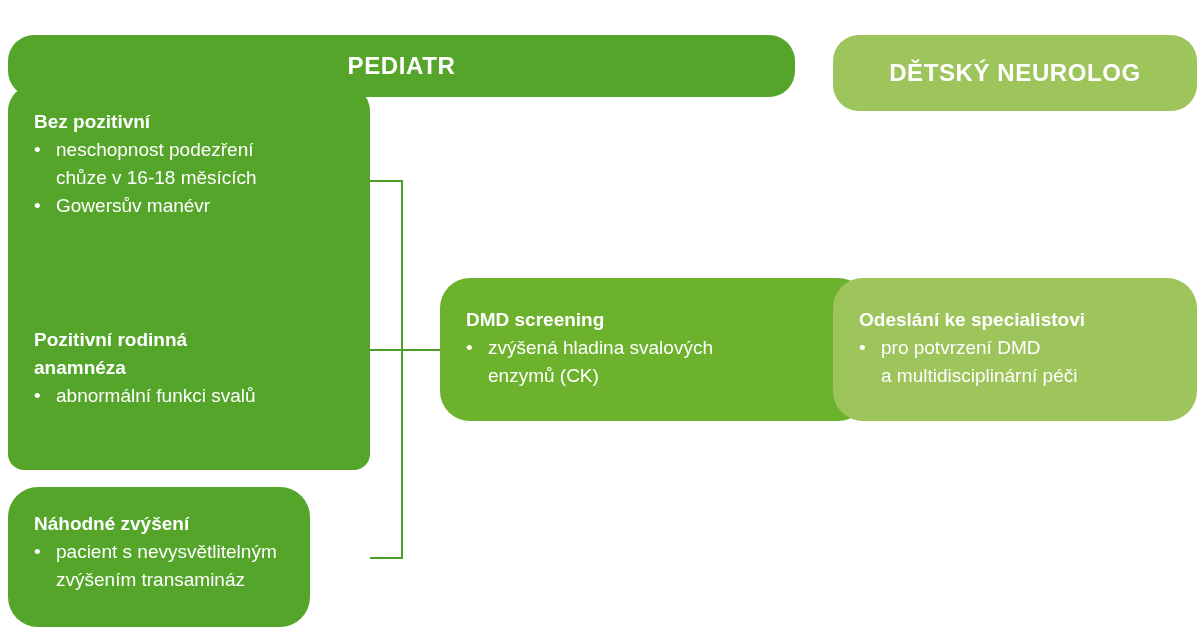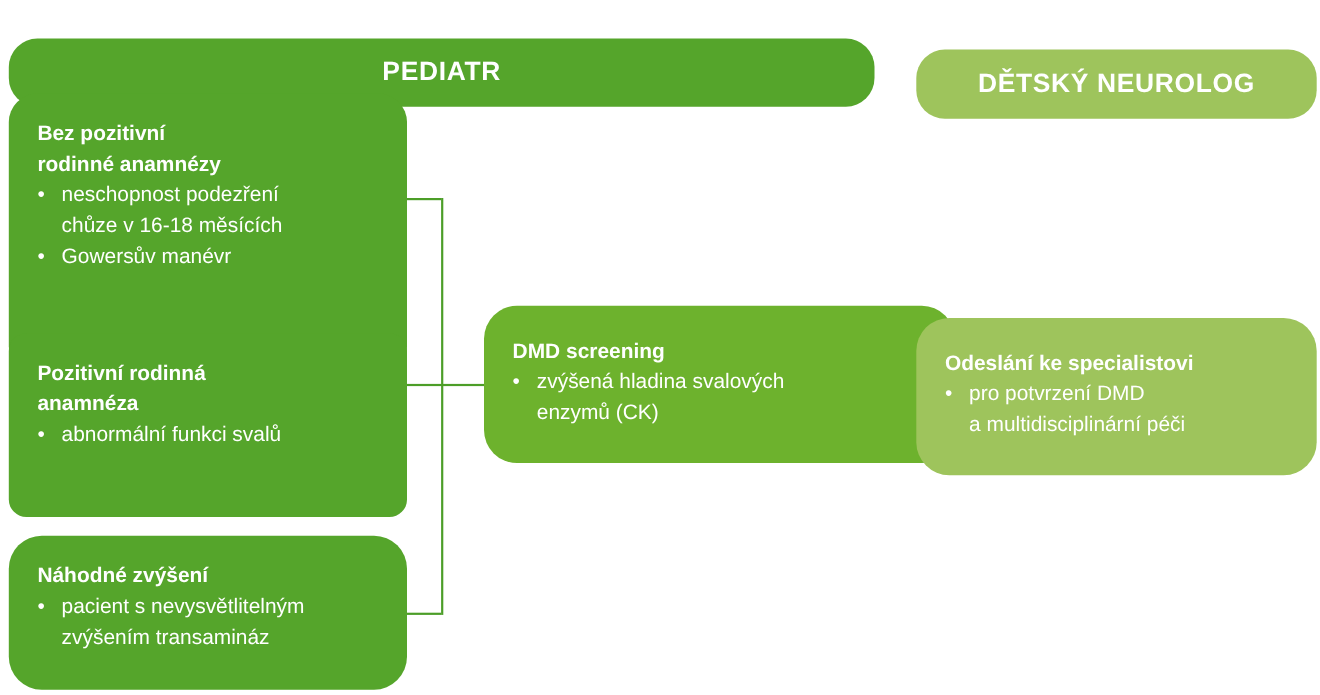--- a/index.html
+++ b/index.html
@@ -43,26 +43,26 @@
   .box.mid{background:var(--mid-green);}
   .box.light{background:var(--light-green);}
   .box .title{font-weight:700;}
   .bullet-row{display:flex;align-items:flex-start;}
   .bullet-row .glyph{width:22px;flex:0 0 22px;}
   .bullet-row .bullet-text{flex:1;}
   .line{position:absolute;background:var(--line-green);}
 
   
   #pill-pediatr  {left:8px;   top:7px;   width:787px; height:62px;}
-  #pill-neurolog {left:833px; top:17px;   width:364px; height:63px;}
+  #pill-neurolog {left:833px; top:7px;   width:364px; height:76px;}
   #box-a1 {left:8px;   top:85px;  width:362px; height:256px;border-radius:26px;}
   #box-a2 {left:8px;   top:303px; width:362px; height:167px;border-radius:16px;}
-  #box-a3 {left:8px;   top:487px; width:362px; height:140px;}
+  #box-a3 {left:8px;   top:487px; width:302px; height:140px;}
   #box-b  {left:440px; top:278px; width:428px; height:143px; padding-top:28px;}
-  #box-c  {left:833px; top:289px; width:364px; height:143px; padding-top:28px;}
+  #box-c  {left:833px; top:278px; width:364px; height:143px; padding-top:28px;}
   #vline  {left:401px; top:180px; width:2px;  height:379px;}
   #hline1 {left:370px; top:180px; width:31px; height:2px;}
   #hline2 {left:370px; top:349px; width:70px; height:2px;}
   #hline3 {left:370px; top:557px; width:31px; height:2px;}
   #hline4 {left:800px; top:349px; width:33px; height:2px;}
 </style>
 </head>
 <body>
 
 <div class="canvas">
@@ -76,21 +76,20 @@
 
   <div class="line" id="vline"></div>
   <div class="line" id="hline1"></div>
   <div class="line" id="hline2"></div>
   <div class="line" id="hline3"></div>
   <div class="line" id="hline4"></div>
 
   <div class="box dark" id="box-a1">
     <div class="title">
       <div>Bez pozitivní</div>
-      <div>rodinné anamnézy</div>
     </div>
     <div class="bullet-row">
       <span class="glyph">•</span>
       <span class="bullet-text">
         <div>neschopnost podezření</div>
         <div>chůze v 16-18 měsících</div>
       </span>
     </div>
     <div class="bullet-row">
       <span class="glyph">•</span>

